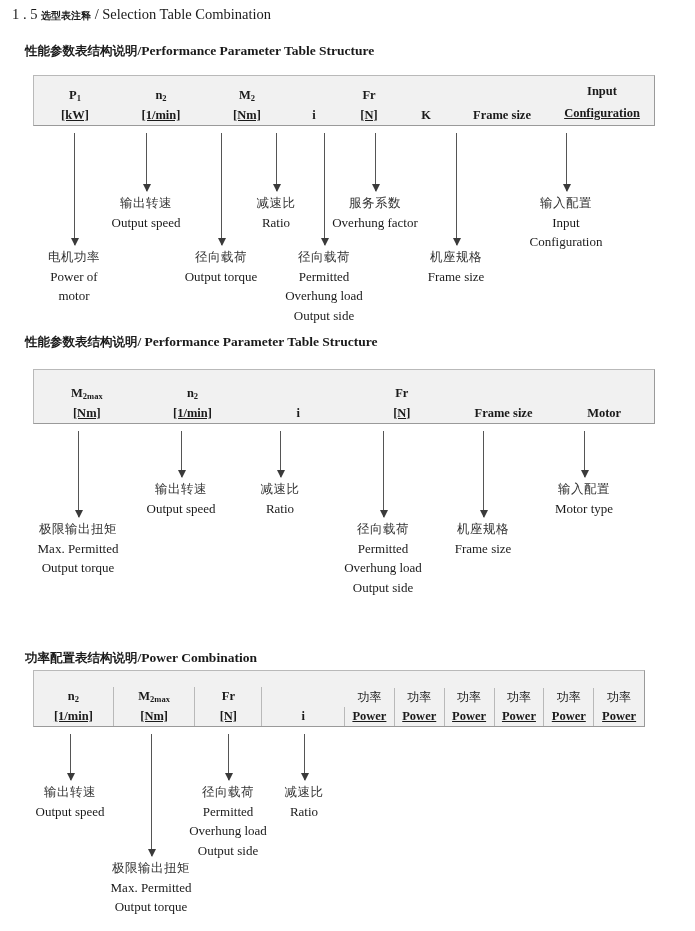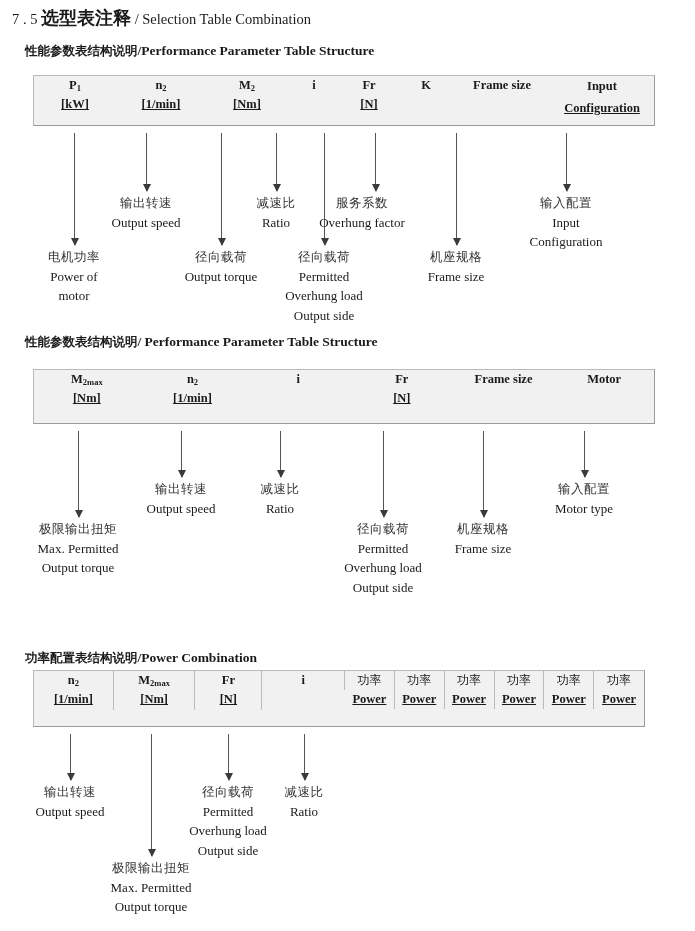--- a/index.html
+++ b/index.html
@@ -18,21 +18,21 @@
 
   
   .doc-title {
     position: absolute;
     left: 12px;
     top: 6px;
     font-size: 14.5px;
     white-space: nowrap;
   }
   .doc-title .num { font-family: "Liberation Serif", serif; }
-  .doc-title .cn  { font-family: Liberation Mono, monospace; font-weight: 700; font-size: 18px; }
+  .doc-title .cn  { font-family: Liberation Mono, monospace; font-weight: 700; font-size: 10px; }
   .doc-title .en  { font-family: "Liberation Serif", serif; font-size: 14.5px; }
 
   .sec-head {
     position: absolute;
     left: 25px;
     font-size: 13px;
     white-space: nowrap;
   }
   .sec-head .cn {
     font-family: "DejaVu Sans", sans-serif;
@@ -47,21 +47,21 @@
 
   
   .tbl {
     position: absolute;
     box-sizing: border-box;
     background: #f1f1f1;
     border: 1px solid #b9b9b9;
     border-right-color: #9a9a9a;
     border-bottom-color: #9a9a9a;
     display: flex;
-    align-items: flex-start;
+    align-items: flex-end;
   }
   .tbl .cell {
     box-sizing: border-box;
     display: flex;
     flex-direction: column;
     align-items: center;
     justify-content: center;
     font-family: "Liberation Serif", "DejaVu Serif", serif;
     font-weight: 700;
     font-size: 12.5px;
@@ -123,21 +123,21 @@
     display: block;
     font-family: "Liberation Serif", "DejaVu Serif", serif;
     font-size: 13px;
     color: #1a1a1a;
   }
 </style>
 </head>
 <body>
 
 <div class="doc-title">
-  <span class="num">7 . 5</span>
+  <span class="num">1 . 5</span>
   <span class="cn">选型表注释</span>
   <span class="en">/</span>
   <span class="en">Selection Table Combination</span>
 </div>
 
 <div class="sec-head" style="top:43px">
   <span class="cn">性能参数表结构说明</span><span class="en">/</span><span class="en">Performance Parameter Table Structure</span>
 </div>
 
 <div class="tbl" style="left:33px; top:75px; width:622px; height:51px;">
@@ -197,21 +197,21 @@
 <div class="note" style="left:276px; top:194px; transform:translateX(-50%)">
   <span class="cn">减速比</span>
   <span class="en">Ratio</span>
 </div>
 <div class="note" style="left:324px; top:248px; transform:translateX(-50%)">
   <span class="cn">径向载荷</span>
   <span class="en">Permitted</span>
   <span class="en">Overhung load</span>
   <span class="en">Output side</span>
 </div>
-<div class="note" style="left:362px; top:194px; transform:translateX(-50%)">
+<div class="note" style="left:375px; top:194px; transform:translateX(-50%)">
   <span class="cn">服务系数</span>
   <span class="en">Overhung factor</span>
 </div>
 <div class="note" style="left:456px; top:248px; transform:translateX(-50%)">
   <span class="cn">机座规格</span>
   <span class="en">Frame size</span>
 </div>
 <div class="note" style="left:566px; top:194px; transform:translateX(-50%)">
   <span class="cn">输入配置</span>
   <span class="en">Input</span>

